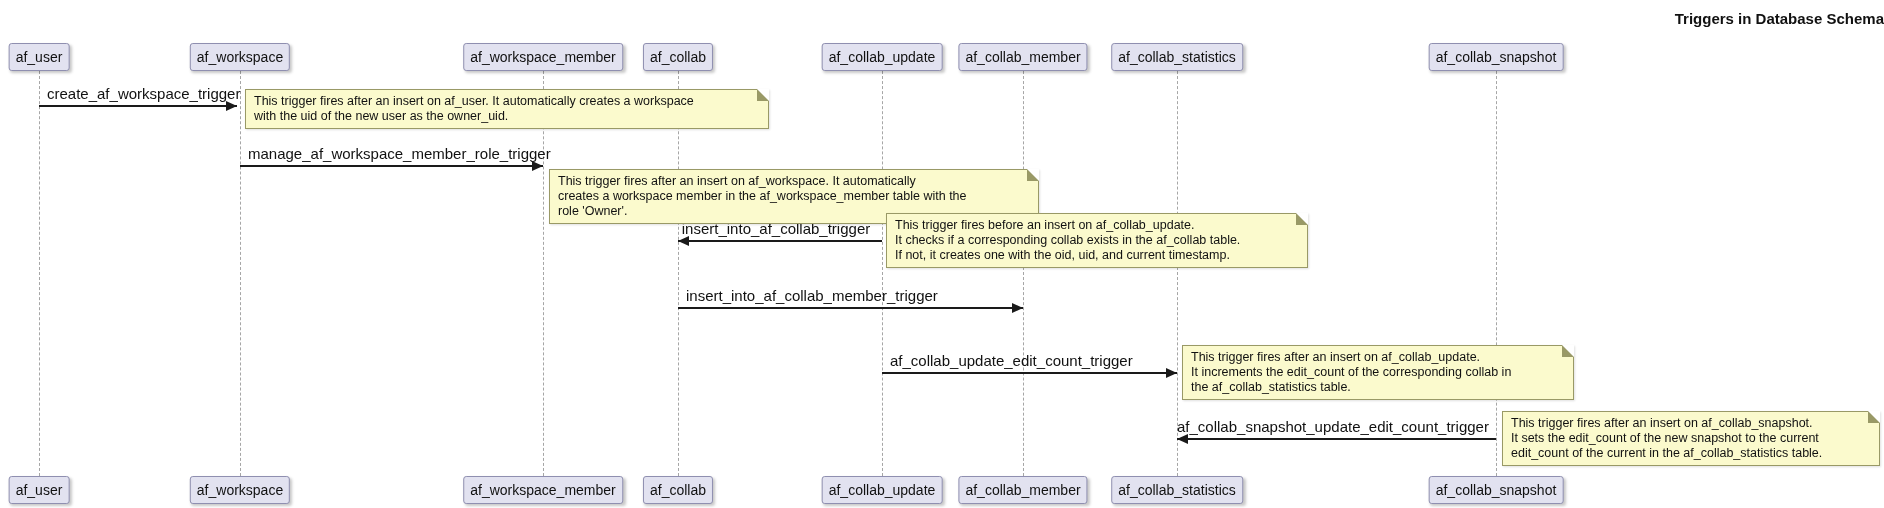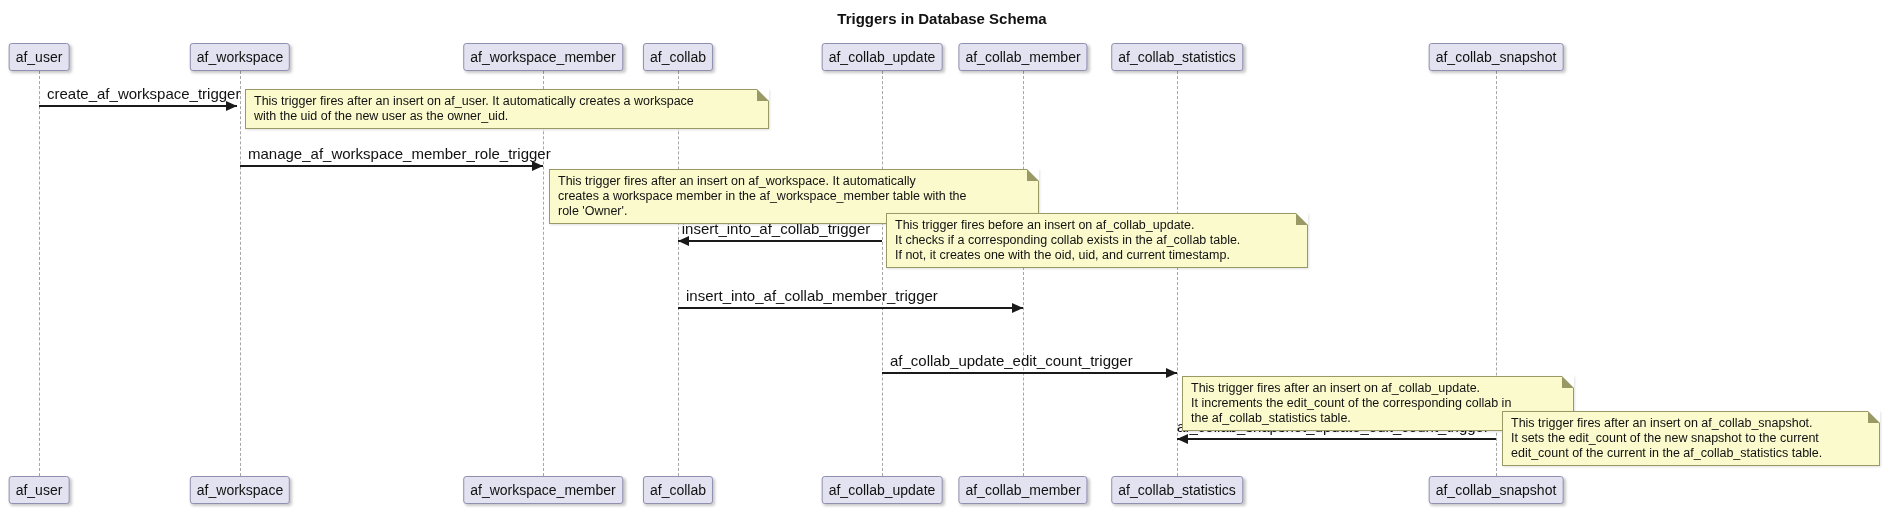--- a/index.html
+++ b/index.html
@@ -6,21 +6,21 @@
   #diagram {
     position:relative;
     width:1884px; height:508px;
     background:var(--page-bg, #ffffff);
     font-family:"Liberation Sans","DejaVu Sans",sans-serif;
     color:#1a1a1a;
     overflow:hidden;
   }
   .title {
     position:absolute; top:10px; left:0; width:100%;
-    text-align:center; font-size:15px; font-weight:bold; color:#111;
+    text-align:right; font-size:15px; font-weight:bold; color:#111;
   }
   .participant {
     position:absolute; top:43px;
     transform:translateX(-50%);
     background:var(--participant-fill, #E2E2F0);
     border:1px solid var(--participant-border, #8F8FB0);
     border-radius:3px;
     box-shadow:2px 2px 3px rgba(0,0,0,0.22);
     padding:5px 6px;
     font-size:14px; white-space:nowrap; color:#111;
@@ -138,21 +138,21 @@
     <div class="note-line">role 'Owner'.</div>
   </div>
 
   <div class="note" style="left:886px; top:213px; width:404px;">
     <div class="note-line">This trigger fires before an insert on af_collab_update.</div>
     <div class="note-line">It checks if a corresponding collab exists in the af_collab table.</div>
     <div class="note-line">If not, it creates one with the oid, uid, and current timestamp.</div>
   </div>
 
 
-  <div class="note" style="left:1182px; top:345px; width:374px;margin-top:31px;">
+  <div class="note" style="left:1182px; top:345px; width:374px;">
     <div class="note-line">This trigger fires after an insert on af_collab_update.</div>
     <div class="note-line">It increments the edit_count of the corresponding collab in</div>
     <div class="note-line">the af_collab_statistics table.</div>
   </div>
 
   <div class="note" style="left:1502px; top:411px; width:360px;">
     <div class="note-line">This trigger fires after an insert on af_collab_snapshot.</div>
     <div class="note-line">It sets the edit_count of the new snapshot to the current</div>
     <div class="note-line">edit_count of the current in the af_collab_statistics table.</div>
   </div>

